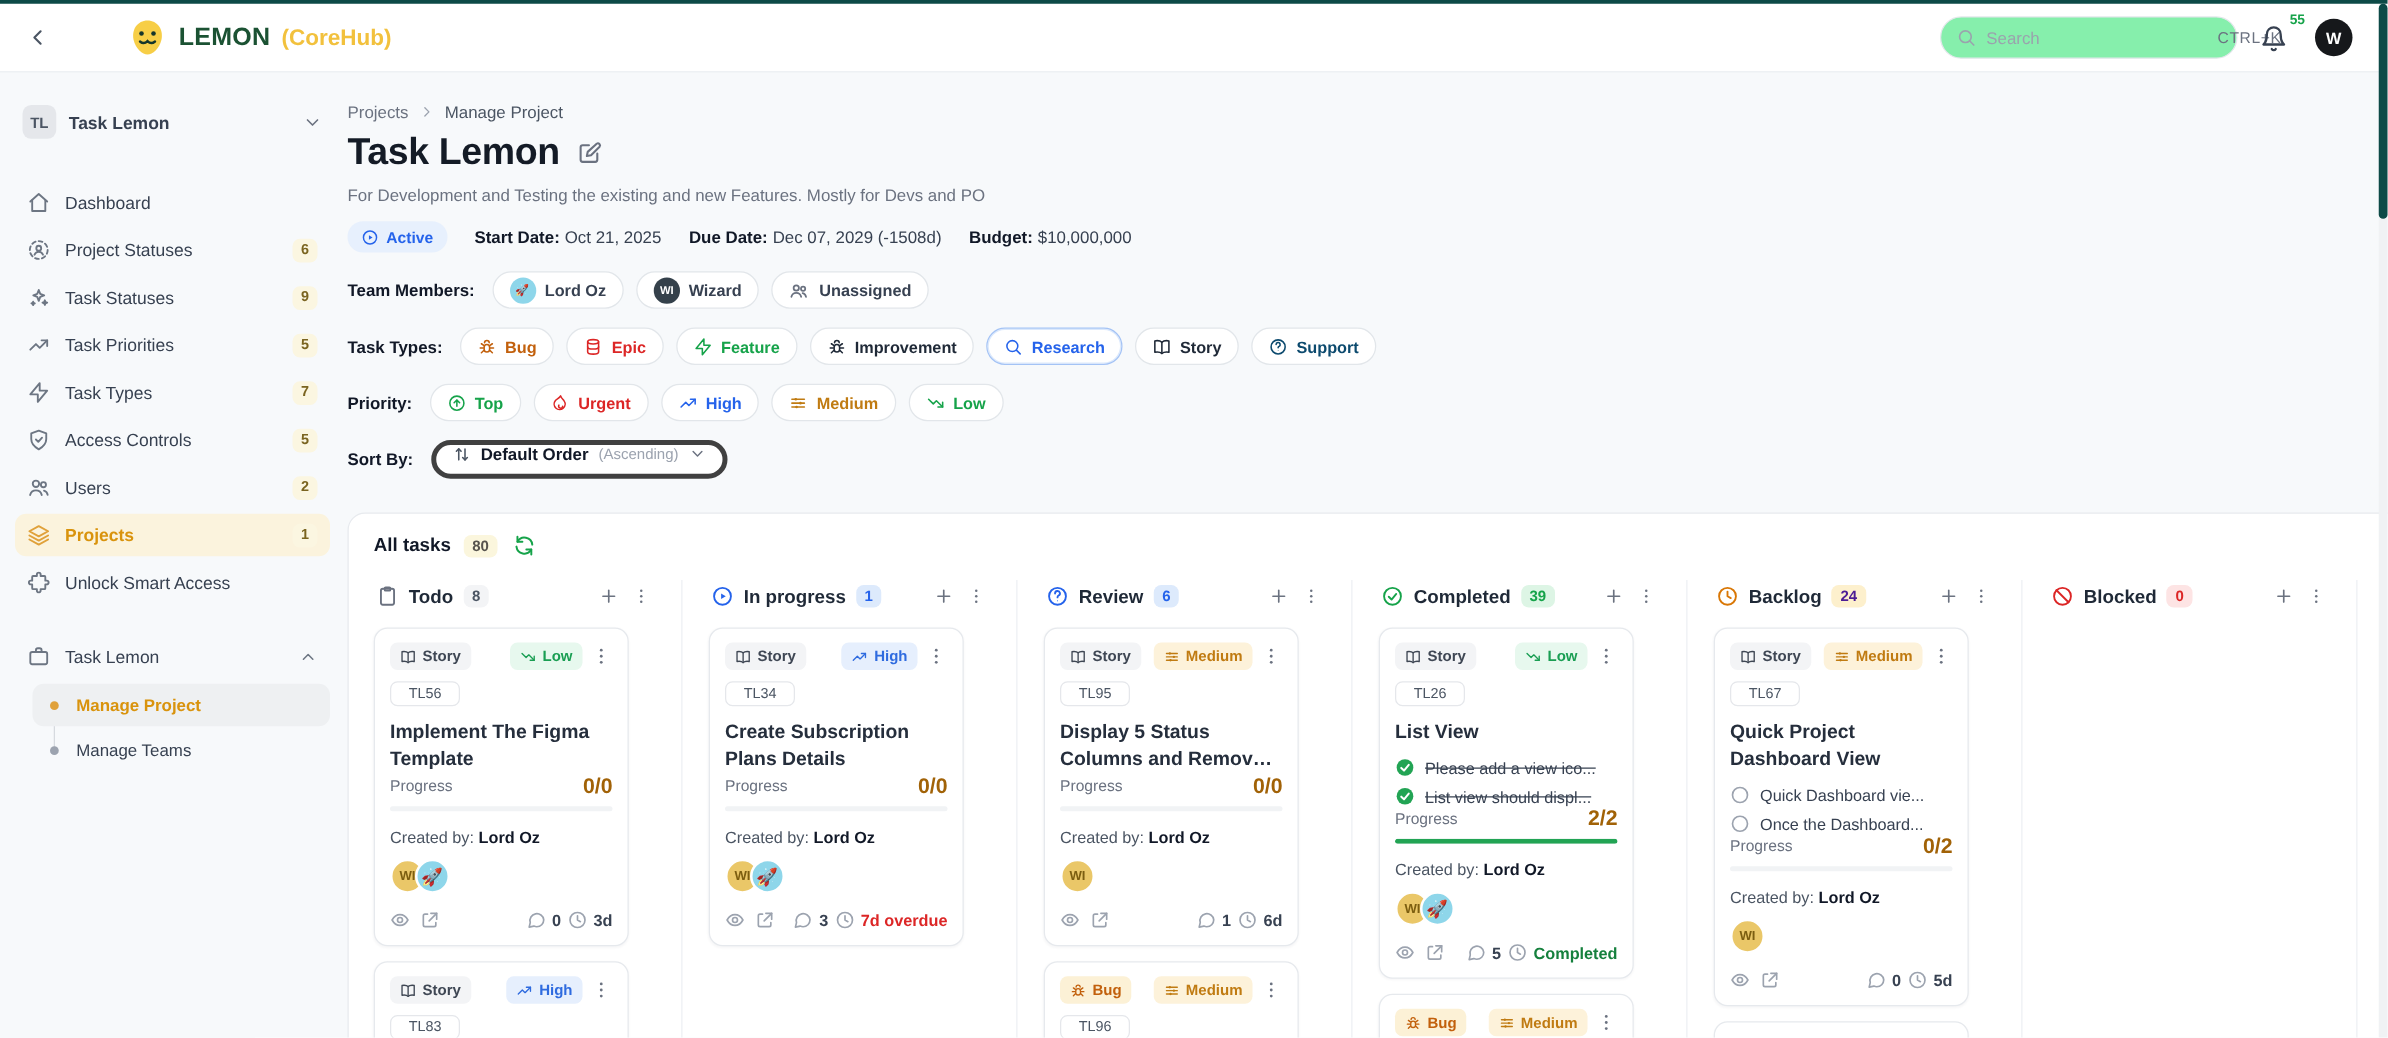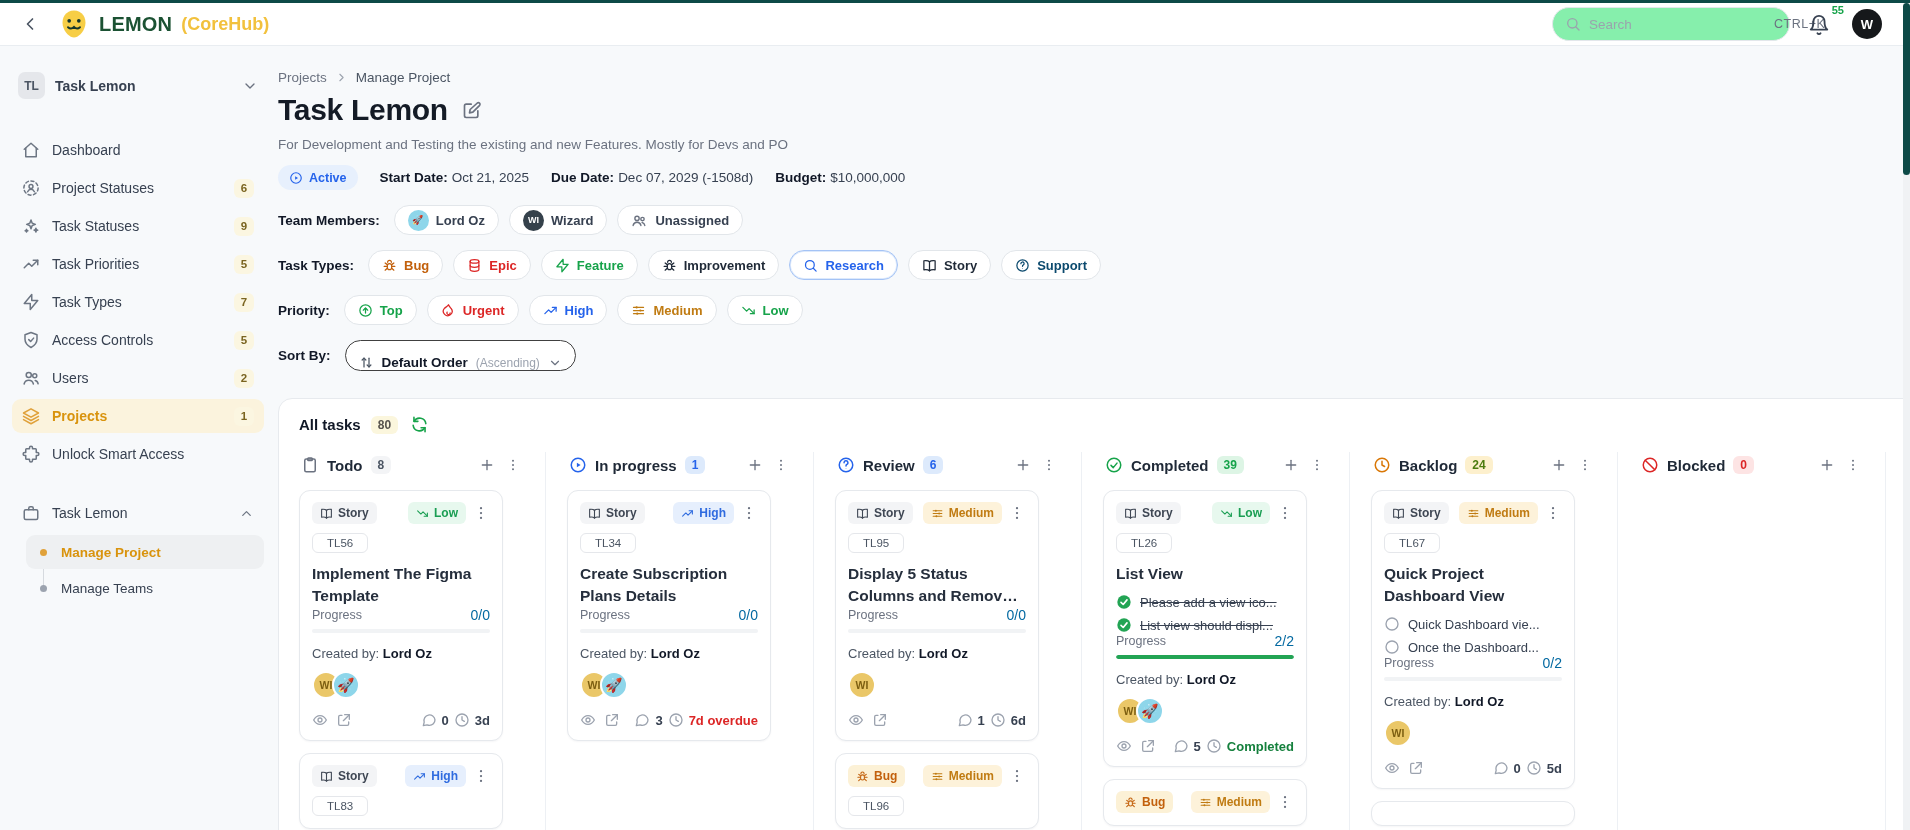--- a/index.html
+++ b/index.html
@@ -7,22 +7,22 @@
     font-family:"Liberation Sans","DejaVu Sans",sans-serif; color:#1f2937; }
   .ic { display:inline-flex; flex:none; }
   .ic svg { width:100%; height:100%; display:block; }
 
   
   #top-strip { position:absolute; top:0; left:0; width:1910px; height:3px; background:#0d4a47; z-index:60; }
   #vscroll-track { position:absolute; top:3px; right:0; width:7px; height:827px; background:#f0f2f4; z-index:59; }
   #vscroll-thumb { position:absolute; top:0; right:0; width:7px; height:172px; background:#0d4a47; border-radius:4px; }
 
   
-  #topbar { position:relative; height:46px; background:#ffffff; border-bottom:1px solid #e9edf1;
-    display:flex; align-items:center; padding:3px 28px 0 16px; }
+  #topbar { position:relative; height:58px; background:#ffffff; border-bottom:1px solid #e9edf1;
+    display:flex; align-items:center; padding:3px 28px 0 16px;gap:44px; }
   .back-btn { width:28px; height:28px; display:flex; align-items:center; justify-content:center; color:#4b5563; cursor:pointer; }
   .back-btn .ic { width:20px; height:20px; }
   .logo-wrap { display:flex; align-items:center; gap:9px; margin-left:14px; }
   .logo-mark { width:32px; height:32px; }
   .logo-text { font-size:20px; font-weight:800; color:#1b5233; letter-spacing:.2px; }
   .logo-suffix { font-size:18px; font-weight:700; color:#f2c13d; }
   .topbar-right { margin-left:auto; display:flex; align-items:center; gap:18px; }
   .searchbox { width:238px; height:34px; border:1px solid #e3e7eb; border-radius:17px; background:#86efac;
     display:flex; align-items:center; padding:0 12px; gap:8px; }
   .searchbox .ic { width:16px; height:16px; color:#9aa3ad; }
@@ -80,21 +80,21 @@
   .meta-item { font-size:13.5px; color:#374151; }
   .meta-item b { color:#111827; font-weight:700; margin-right:4px; }
   .filter-row { display:flex; align-items:center; gap:10px; margin-top:15px; }
   .filter-label { font-size:13.5px; font-weight:700; color:#111827; margin-right:4px; }
   .chip { display:flex; align-items:center; gap:7px; height:30px; padding:0 13px; border:1px solid #e2e6ea;
     border-radius:16px; background:#fff; font-size:13px; font-weight:600; color:#374151; cursor:pointer; }
   .chip .ic { width:15px; height:15px; }
   .chip.selected { border-color:#a4c3f5; box-shadow:0 0 0 1px #dce9fc inset; }
   .chip .mini-avatar { width:21px; height:21px; border-radius:50%; display:flex; align-items:center;
     justify-content:center; font-size:9px; font-weight:700; }
-  .sort-pill { display:flex; align-items:flex-end; gap:8px; height:31px; padding:0 13px; border:1px solid #404040;
+  .sort-pill { display:flex; align-items:flex-start; gap:8px; height:31px; padding:0 13px; border:4px solid #404040;
     border-radius:16px; background:#fff; cursor:pointer; }
   .sort-pill .ic { width:15px; height:15px; color:#4b5563; }
   .sort-value { font-size:13.5px; font-weight:700; color:#111827; }
   .sort-dir { font-size:12px; color:#9ca3af; }
 
   
   #board { margin-top:27px; width:1690px; height:560px; background:#fff; border:1px solid #e7eaee;
     border-radius:14px; padding:16px 0 0 20px; }
   .board-head { display:flex; align-items:center; gap:10px; }
   .board-title { font-size:15px; font-weight:700; color:#111827; }
@@ -105,21 +105,21 @@
   .lane-head { display:flex; align-items:center; gap:8px; height:26px; margin-bottom:12px; padding-left:2px; }
   .lane-head .st-ic { width:18px; height:18px; }
   .lane-name { font-size:15px; font-weight:700; color:#1f2937; }
   .lane-count { border-radius:6px; font-size:12px; font-weight:700; padding:2px 7px; }
   .lane-actions { margin-left:auto; display:flex; align-items:center; gap:4px; }
   .lane-actions .abtn { width:22px; height:22px; color:#6b7280; display:flex; align-items:center; justify-content:center; cursor:pointer; }
   .lane-actions .abtn .ic { width:16px; height:16px; }
   .cnt-grey { background:#f3f4f6; color:#4b5563; }
   .cnt-blue { background:#ddeafc; color:#2563eb; }
   .cnt-green { background:#ddf5e5; color:#16a34a; }
-  .cnt-yellow { background:#fdf0cd; color:#4d7c0f; }
+  .cnt-yellow { background:#fdf0cd; color:#4c1d95; }
   .cnt-red { background:#fde4e4; color:#dc2626; }
 
   .card { width:204px; background:#fff; border:1px solid #e6e9ed; border-radius:11px; padding:11px 12px 12px;
     box-shadow:0 1px 2px rgba(20,30,50,.04); margin-bottom:12px; cursor:pointer; }
   .card-top { display:flex; align-items:center; gap:6px; }
   .tchip { display:flex; align-items:center; gap:5px; height:22px; padding:0 8px; border-radius:6px; font-size:12px; font-weight:600; }
   .tchip .ic { width:13px; height:13px; }
   .c-story { background:#f3f4f6; color:#3f4754; }
   .c-bug { background:#fcf1d6; color:#c2600c; }
   .c-low { background:#e7f8ee; color:#1a9e53; margin-left:auto; }
@@ -129,21 +129,21 @@
   .card-id { display:inline-block; margin-top:9px; border:1px solid #e5e7eb; border-radius:6px;
     padding:3px 14px; font-size:11.5px; font-weight:400; color:#4b5563; }
   .card-title { margin-top:10px; font-size:15.5px; font-weight:700; color:#252e3c; line-height:1.42;
     display:-webkit-box; -webkit-line-clamp:2; -webkit-box-orient:vertical; overflow:hidden; }
   .checklist { margin-top:9px; display:flex; flex-direction:column; gap:7px; }
   .check-row { display:flex; align-items:center; gap:8px; font-size:13px; color:#374151; white-space:nowrap; overflow:hidden; }
   .check-row .ic { width:16px; height:16px; color:#9ca3af; }
   .check-row.done span { text-decoration:line-through; }
   .progress-row { display:flex; align-items:center; justify-content:space-between; }
   .progress-label { font-size:12.5px; color:#6b7280; }
-  .progress-val { font-size:14px; color:#0369a1; font-weight:400; }
+  .progress-val { font-size:17px; color:#a16207; font-weight:700; }
   .progress-track { margin-top:6px; height:4px; border-radius:2px; background:#f1f3f5; overflow:hidden; }
   .progress-fill { height:100%; border-radius:2px; background:#22a454; }
   .created-row { margin-top:13px; font-size:13px; color:#4b5563; }
   .created-row b { color:#111827; font-weight:700; }
   .avatars { margin-top:10px; display:flex; }
   .avatar { width:28px; height:28px; border-radius:50%; border:2px solid #fff; display:flex; align-items:center;
     justify-content:center; font-size:10.5px; font-weight:700; }
   .avatar + .avatar { margin-left:-8px; }
   .av-wi { background:#eac768; color:#7c5e10; }
   .av-rocket { background:#8ed6ea; font-size:14px; }

